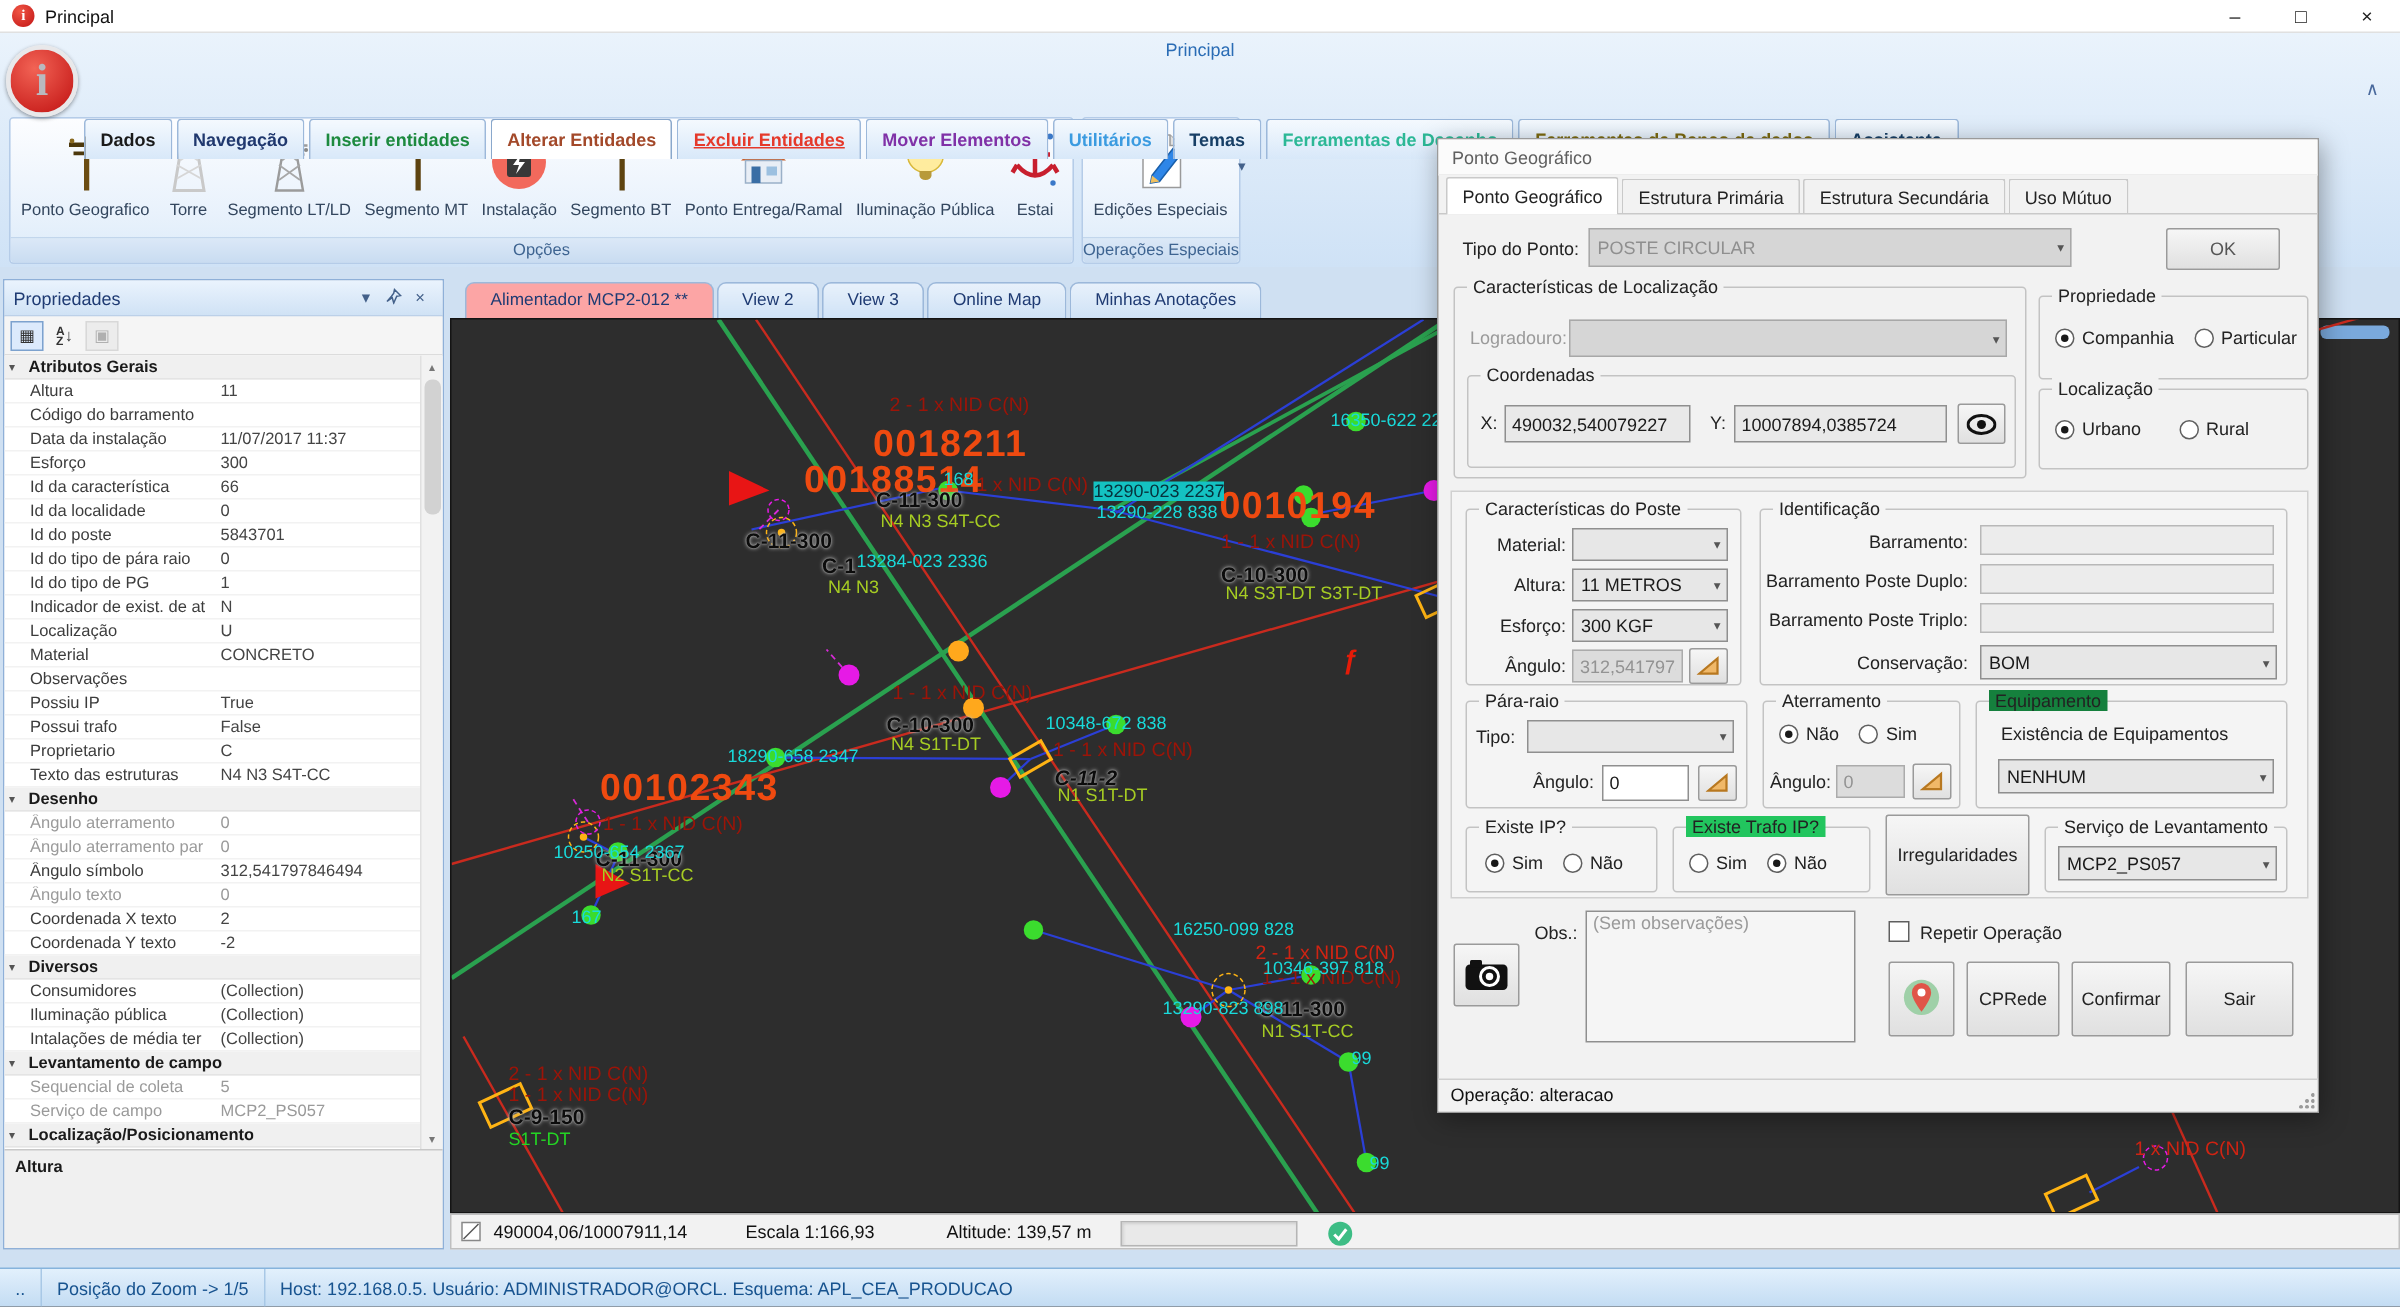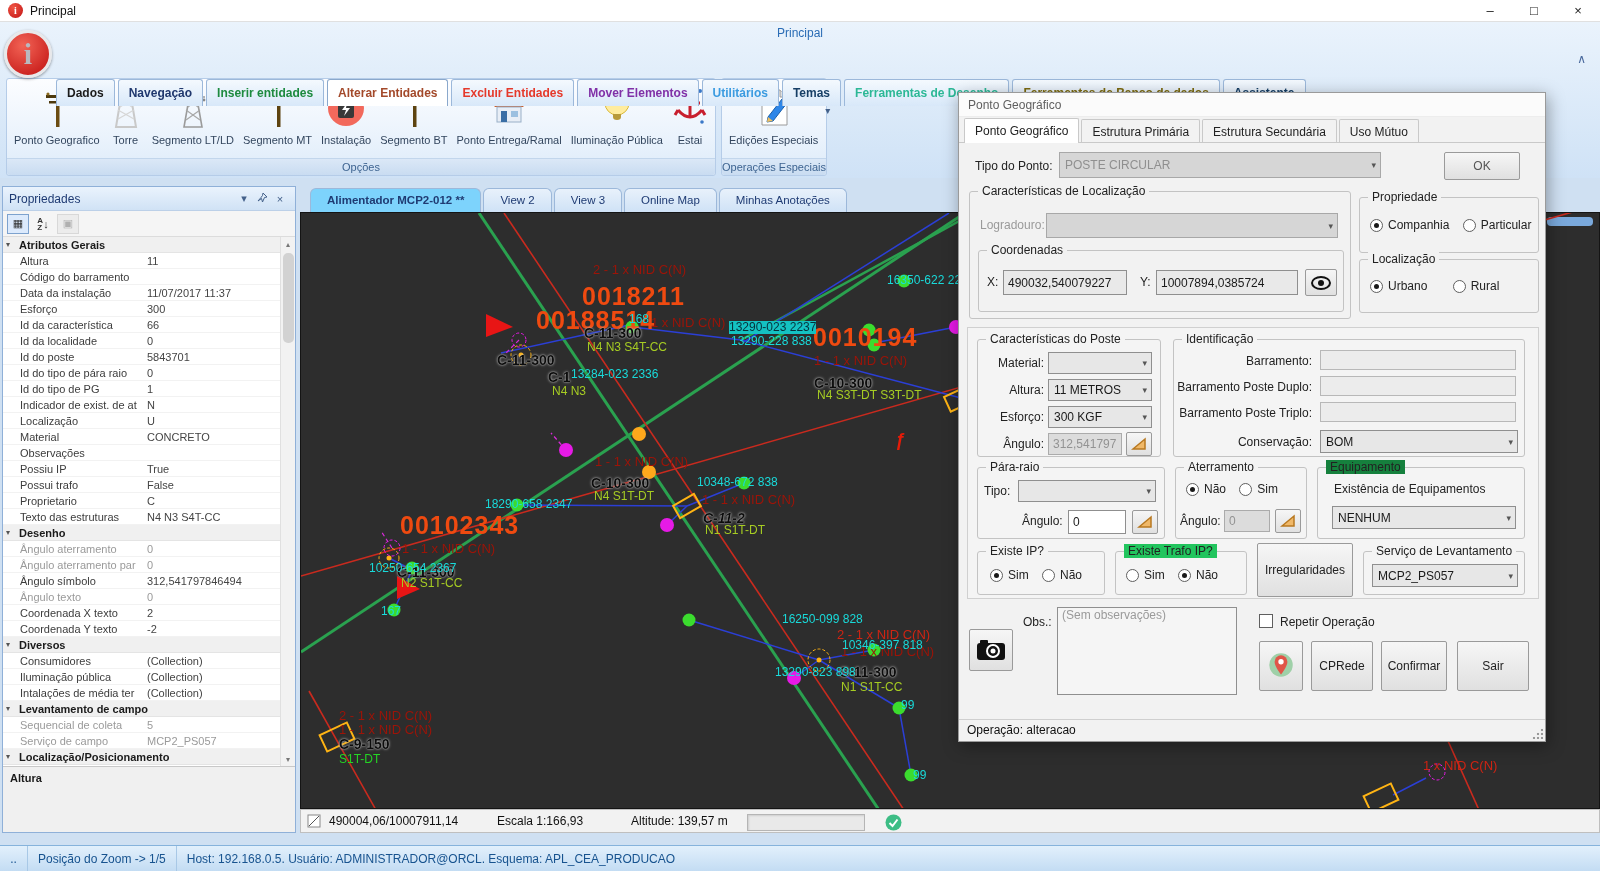--- a/index.html
+++ b/index.html
@@ -48,21 +48,21 @@
   .prow.cat .pl{width:auto;font-weight:bold;color:#1a1a1a}
   #p-scroll{position:absolute;right:0;top:0;bottom:0;width:15px;background:#f2f2f2;border-left:1px solid #e0e0e0;display:flex;flex-direction:column;align-items:center;font-size:8px;color:#777}
   #p-scroll .thumb{width:11px;height:90px;background:#d2d2d2;border-radius:5px;margin-top:2px}
   #p-scroll .sa{height:14px;display:flex;align-items:center}
   #p-scroll .sp2{flex:1}
   .p-desc{height:66px;background:#f0f0f0;border-top:1px solid #c8c8c8;padding:5px 7px;font-weight:bold;font-size:11px;color:#1a1a1a}
   
   #mapdoc{position:absolute;left:300px;top:186px;width:1300px;height:647px;z-index:1}
   #map-tabs{height:26px;display:flex;align-items:flex-end;gap:2px;padding-left:10px}
   .mtab{height:24px;padding:5px 16px 0;background:linear-gradient(#e8f1fb,#cfe2f6);border:1px solid #9cb8da;border-bottom:none;border-radius:6px 6px 0 0;color:#1f3b73;font-size:11.5px;white-space:nowrap}
-  .mtab.sel{background:#7dd3fc;font-weight:bold}
+  .mtab.sel{background:#fca5a5;font-weight:normal}
   #map-canvas{position:absolute;left:0;top:26px;width:1300px;height:597px;background:#2d2d2d;border:1px solid #141414;overflow:hidden}
   #map-canvas svg{position:absolute;left:0;top:0}
   .mlab{position:absolute;white-space:nowrap;line-height:1.05;pointer-events:none}
   .mlab.big{color:#ef4a10;font-weight:bold;font-size:25px;letter-spacing:1px}
   .mlab.dred{color:#9c1408;font-size:13px}
   .mlab.red2{color:#cf2413;font-size:13px}
   .mlab.blk{color:#0c0c0c;font-weight:bold;font-size:14px;text-shadow:0 0 3px #b9b9b9,0 0 1px #d8d8d8}
   .mlab.grn{color:#a6cc23;font-size:12px}
   .mlab.bgrn{color:#24d424;font-size:12px}
   .mlab.cyn{color:#19dada;font-size:12px}
@@ -117,21 +117,21 @@
   </div>
 </div>
 
 <div id="ribbon">
   <div id="ribbon-caption">Principal</div>
   <div id="ribbon-tabs">
       <div class="rtab" style="color: rgb(26, 26, 26);">Dados</div>
       <div class="rtab" style="color: rgb(32, 56, 110);">Navegação</div>
       <div class="rtab" style="color: rgb(29, 138, 63);">Inserir entidades</div>
       <div class="rtab sel" style="color: rgb(163, 73, 42);">Alterar Entidades</div>
-      <div class="rtab" style="color: rgb(229, 57, 43);">Excluir Entidades</div>
+      <div class="rtab" style="color: rgb(229, 57, 43); text-decoration: underline;">Excluir Entidades</div>
       <div class="rtab" style="color: rgb(128, 49, 167);">Mover Elementos</div>
       <div class="rtab" style="color: rgb(59, 155, 224);">Utilitários</div>
       <div class="rtab" style="color: rgb(23, 63, 102); margin-top: 33px;">Temas</div>
       <div class="rtab" style="color: rgb(44, 184, 150);">Ferramentas de Desenho</div>
       <div class="rtab" style="color: rgb(124, 106, 16);">Ferramentas de Banco de dados</div>
       <div class="rtab" style="color: rgb(23, 63, 102);">Assistente</div>
     </div>
   <span id="ribbon-collapse">∧</span>
   <div id="ribbon-panels">
       <div class="rgroup">

